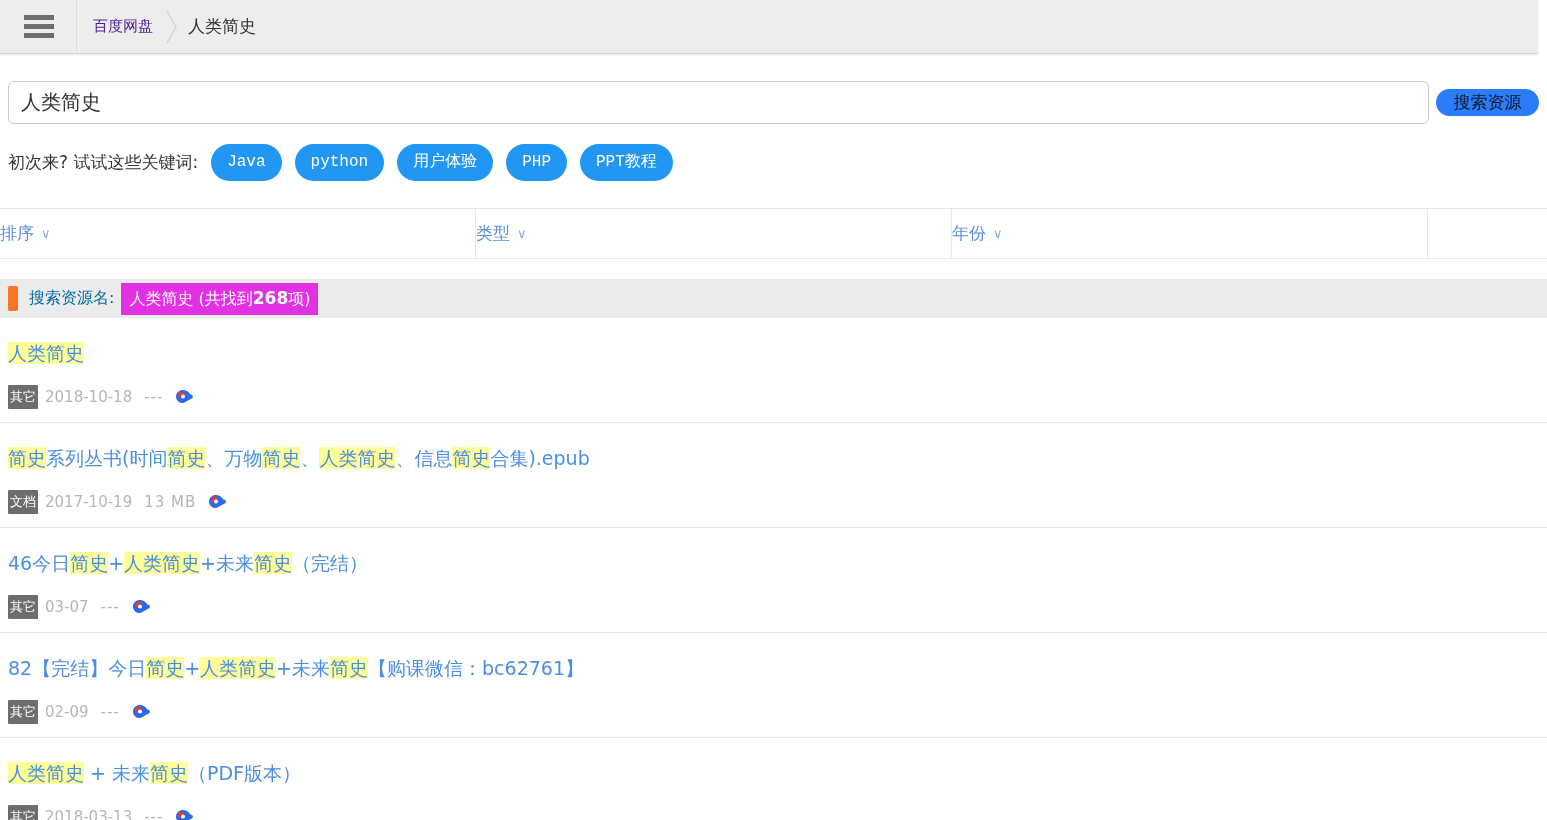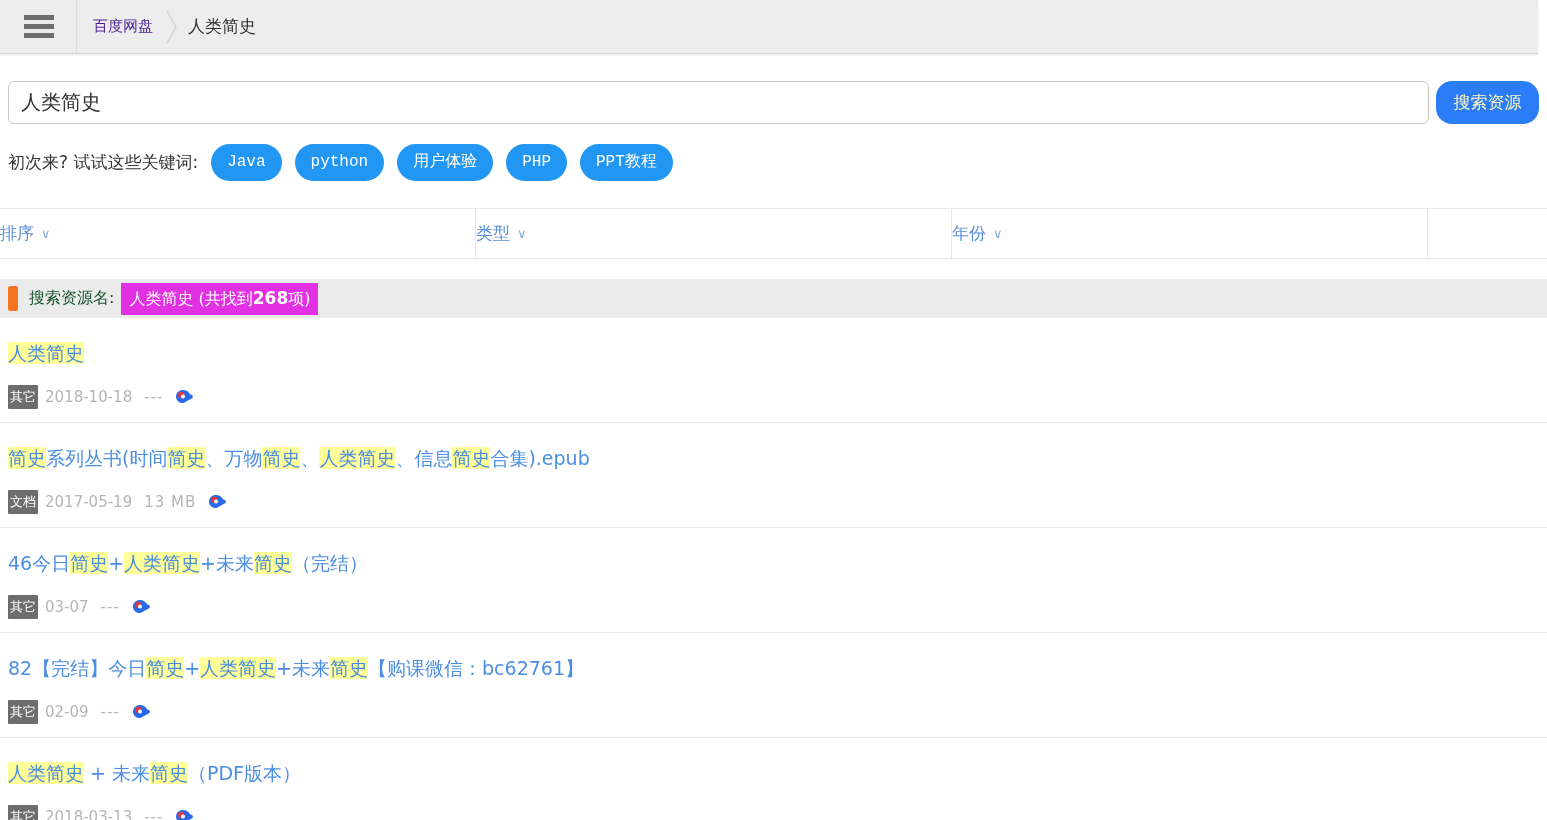--- a/index.html
+++ b/index.html
@@ -34,22 +34,22 @@
 
   
   .search-row { display:flex; align-items:center; margin:27px 8px 0; gap:7px; }
   .search-input {
     flex:1; height:43px;
     border:1px solid #c9c9c9; border-radius:6px;
     font-size:20px; padding:0 12px; color:#333;
     font-family:inherit; outline:none;
   }
   .search-btn {
-    flex:0 0 103px; height:43px;
-    background:#2b7cf7; color:#fef9c3;
+    flex:0 0 103px; height:27px;
+    background:#2b7cf7; color:#0f172a;
     border:none; border-radius:16px;
     font-size:17px; font-family:inherit; cursor:pointer;
   }
 
   
   .keywords-row { display:flex; align-items:center; margin:20px 8px 0; }
   .keywords-label { font-size:17px; color:#333; margin-right:13px; }
   .pill {
     display:inline-block; background:#2196f3; color:#fff;
     border-radius:19px; height:37px; line-height:37px;
@@ -75,21 +75,21 @@
 
   
   .results-header {
     margin-top:20px;
     background:#ebebeb;
     height:39px;
     display:flex; align-items:center;
     padding-left:8px;
   }
   .orange-marker { width:10px; height:25px; background:#f67524; border-radius:2px; margin-right:11px; }
-  .rh-label { font-size:16px; color:#14532d; margin-right:7px; }
+  .rh-label { font-size:16px; color:#0369a1; margin-right:7px; }
   .rh-highlight {
     background:#e231e2; color:#fff; font-size:16px;
     padding:5px 8px; white-space:pre;
   }
   .rh-highlight b { font-weight:bold; font-size:17px; }
 
   
   .result { border-bottom:1px solid #e9e9e9; padding:23px 8px 13px; }
   .result:last-child { border-bottom:none; }
   .result-title {
@@ -172,21 +172,21 @@
           <circle cx="8.4" cy="8" r="2.1" fill="#ffffff"></circle>
         </svg>
       </span>
     </div>
   </div>
 
   <div class="result">
     <a class="result-title"><span class="hl">简史</span><span>系列丛书(时间</span><span class="hl">简史</span><span>、万物</span><span class="hl">简史</span><span>、</span><span class="hl">人类简史</span><span>、信息</span><span class="hl">简史</span><span>合集).epub</span></a>
     <div class="result-meta">
       <span class="badge">文档</span>
-      <span class="meta-date">2017-05-19</span>
+      <span class="meta-date">2017-10-19</span>
       <span class="meta-size">13 MB</span>
       <span class="pan-icon">
         <svg width="19" height="16" viewBox="0 0 20 17">
           <path fill="#2a6ae9" d="M6.2 1.2 C2.4 2.2 0.2 6 1.2 9.8 C2.2 13.4 5.8 15.6 9.4 14.6 L17.6 10.2 C19.8 9 19.2 5.8 16.2 5.8 C14.6 2.4 10.2 0.2 6.2 1.2 Z"></path>
           <circle cx="6.6" cy="6.2" r="3.4" fill="#e03a3a"></circle>
           <circle cx="8.4" cy="8" r="2.1" fill="#ffffff"></circle>
         </svg>
       </span>
     </div>
   </div>

